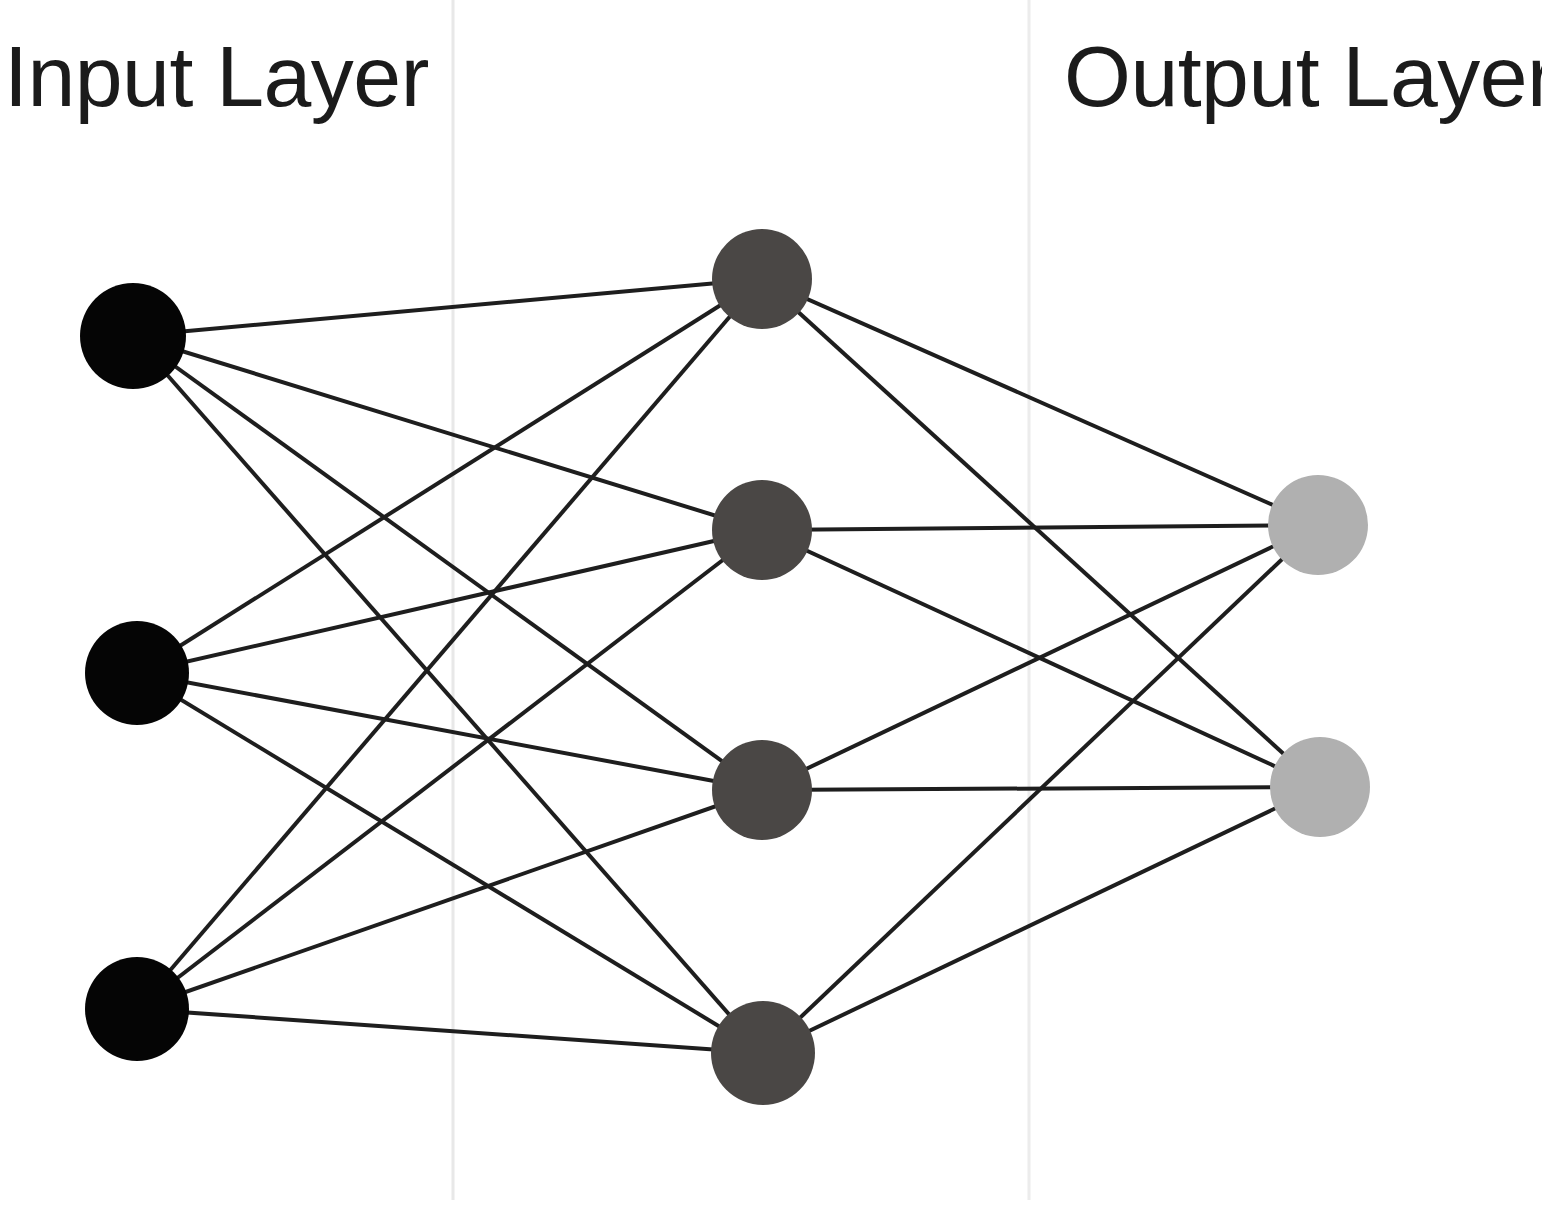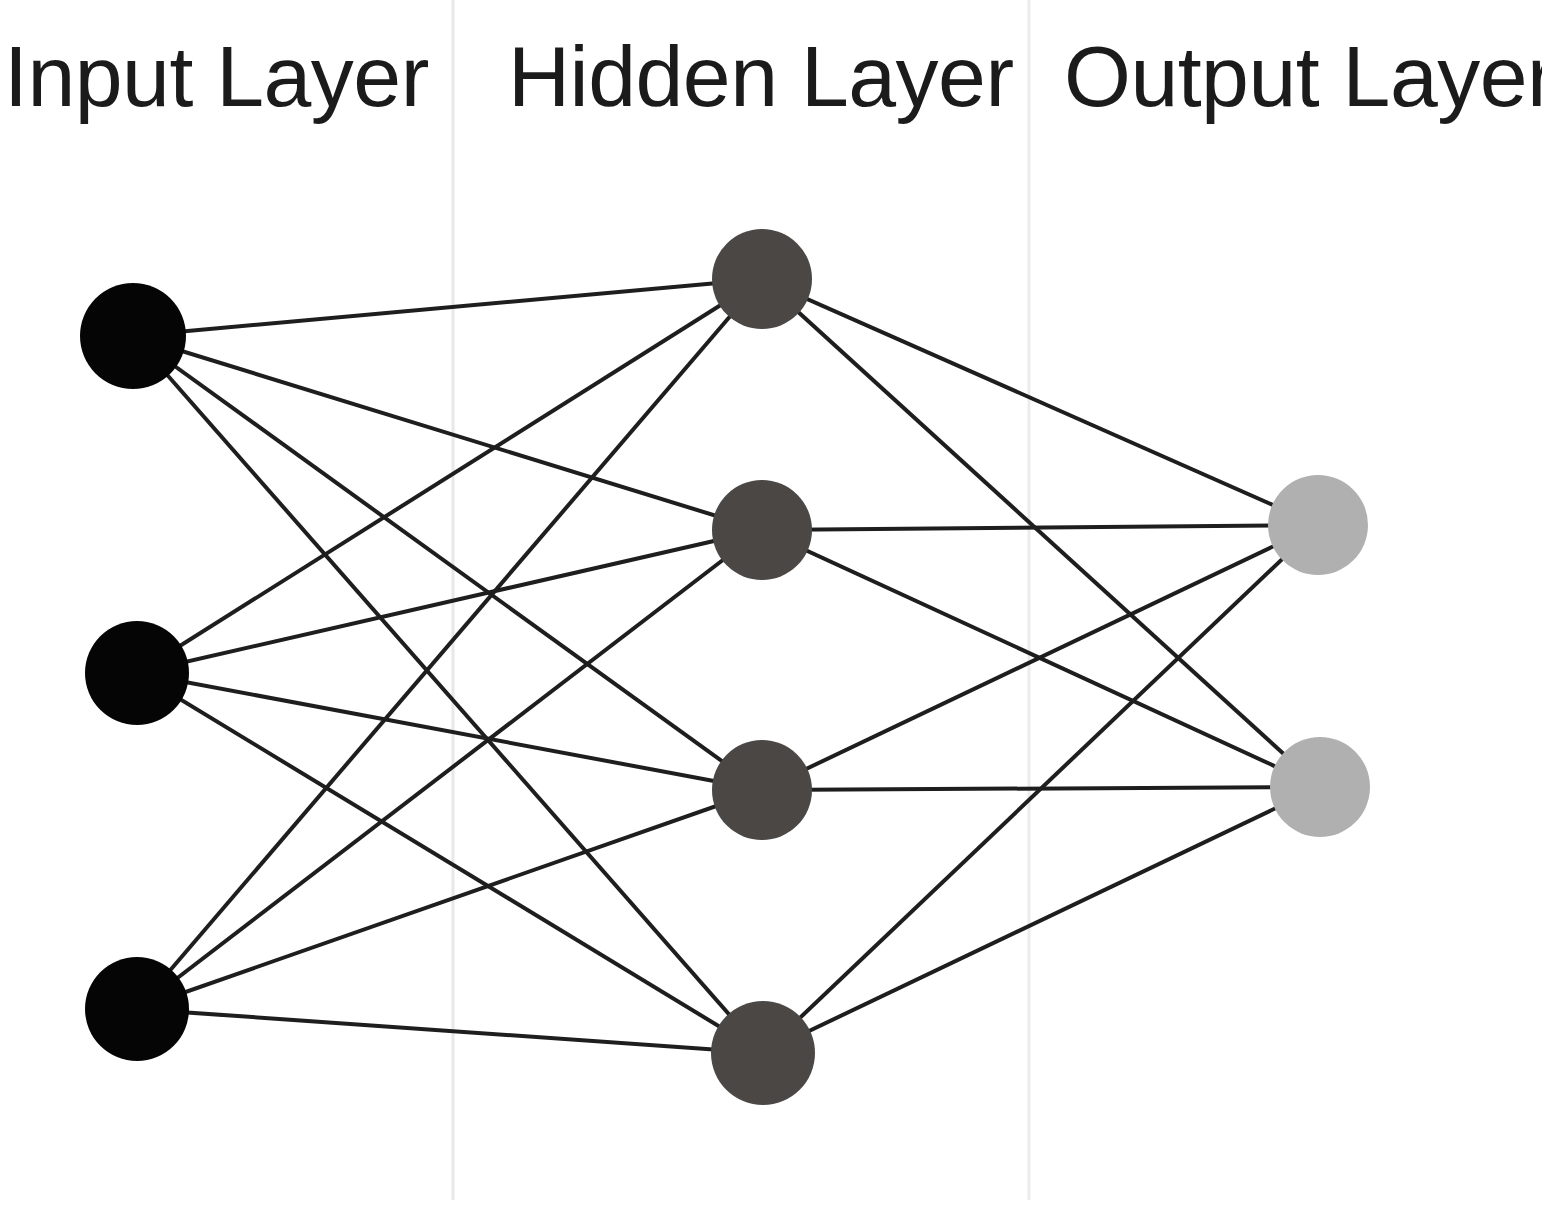--- a/index.html
+++ b/index.html
@@ -78,17 +78,16 @@
         <circle cx="762" cy="530" r="50" fill="#4a4745"></circle>
         <circle cx="762" cy="790" r="50" fill="#4a4745"></circle>
         <circle cx="763" cy="1053" r="52" fill="#4a4745"></circle>
         <circle cx="1318" cy="525" r="50" fill="#b0b0b0"></circle>
         <circle cx="1320" cy="787" r="50" fill="#b0b0b0"></circle>
       </g>
   </svg>
 
   <div class="layer-label" id="label-input">Input Layer</div>
 
-  <div class="layer-label" id="label-hidden">Hidden Layer</div>
 
   <div class="layer-label" id="label-output">Output Layer</div>
 
 </div>
 
 </body></html>

